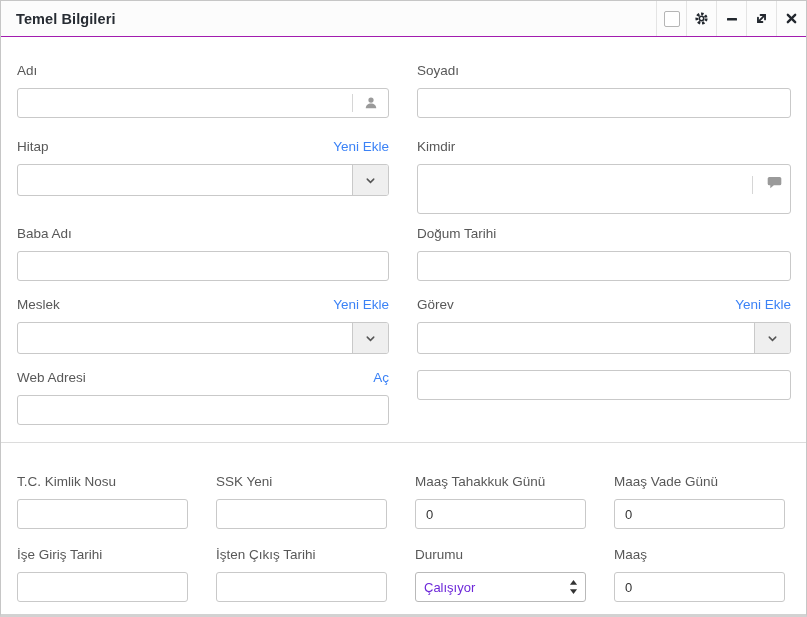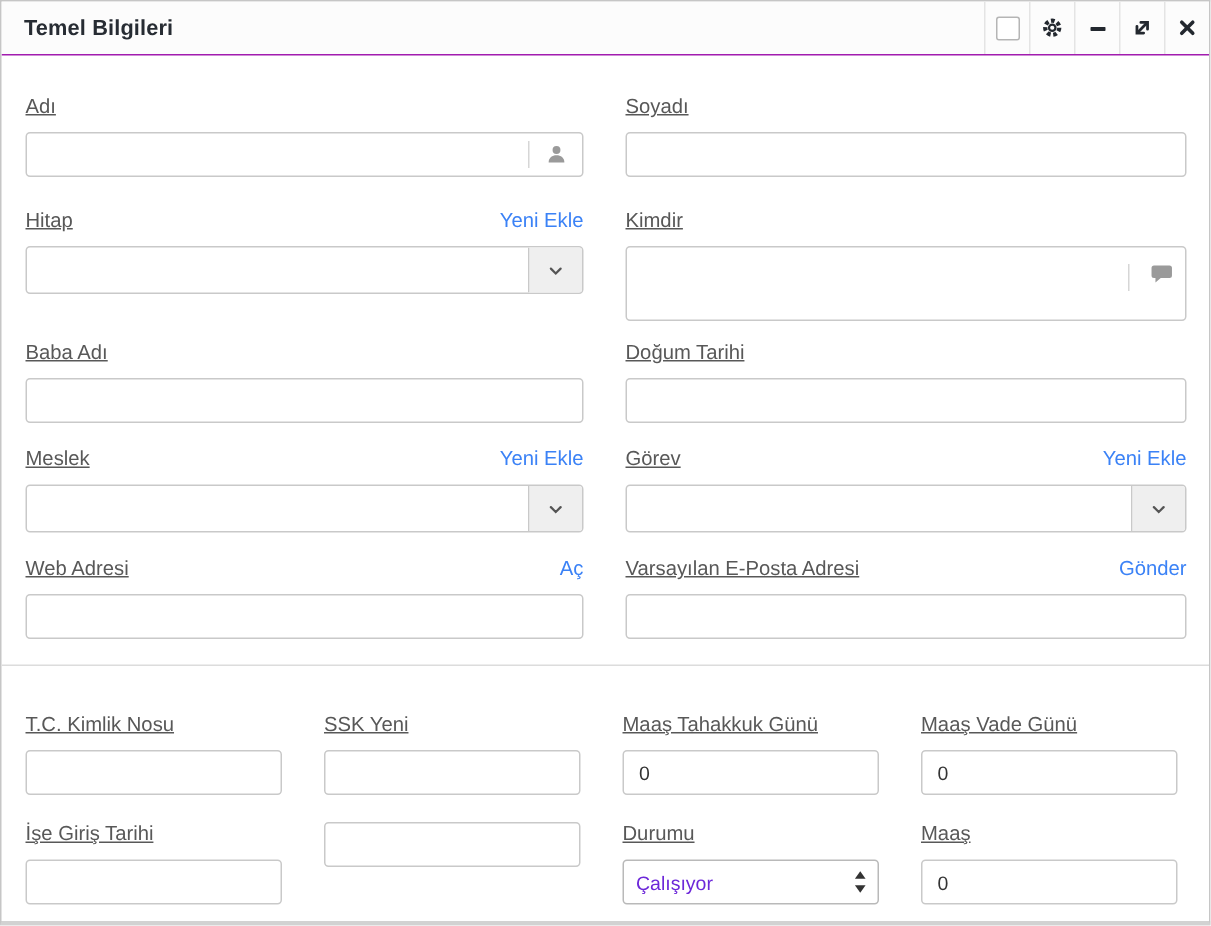--- a/index.html
+++ b/index.html
@@ -30,21 +30,21 @@
   .body{ padding:26px 17px 0 16px; }
   .grid2{ display:grid; grid-template-columns:372px 374px; column-gap:28px; }
   .grid4{ display:grid; grid-template-columns:repeat(4,171px); column-gap:28px; }
   .mb-r1{ margin-bottom:21px; }
   .mb-r2{ margin-bottom:8px; }
   .mb-r3{ margin-bottom:16px; }
   .mb-r4{ margin-bottom:16px; }
   .mb-b{ margin-bottom:18px; }
 
   .lblrow{ display:flex; justify-content:space-between; align-items:baseline; margin-bottom:8px; min-height:17px;}
-  .lbl{ font-size:13.5px; color:#585858;text-decoration:underline; }
+  .lbl{ font-size:13.5px; color:#585858; }
   .lnk{ font-size:13.5px; color:#3b82f6; text-decoration:none; cursor:pointer; }
 
   .inp{
     width:100%; height:30px; border:1px solid #c9c9c9; border-radius:3px;
     font-size:13px; color:#333; padding:0 10px; background:#fff; outline:none;
     font-family:"Liberation Sans", sans-serif;
   }
   .inp-wrap{ position:relative; }
   .inp-icon{
     position:absolute; right:0; top:0; height:30px; width:36px;
@@ -233,24 +233,20 @@
 
     <div class="grid2">
       <div>
         <div class="lblrow">
           <span class="lbl">Web Adresi</span>
           <a class="lnk">Aç</a>
         </div>
         <input class="inp" value="" style="">
       </div>
       <div>
-        <div class="lblrow">
-          <span class="lbl">Varsayılan E-Posta Adresi</span>
-          <a class="lnk">Gönder</a>
-        </div>
         <input class="inp" value="" style="">
       </div>
     </div>
 
     <div class="divider"></div>
 
     <div class="bottom">
       <div class="grid4 mb-b">
         <div>
           <div class="lblrow">
@@ -279,20 +275,23 @@
       </div>
 
       <div class="grid4">
         <div>
           <div class="lblrow">
               <span class="lbl">İşe Giriş Tarihi</span>
             </div>
           <input class="inp" value="" style="">
         </div>
         <div>
+          <div class="lblrow">
+              <span class="lbl">İşten Çıkış Tarihi</span>
+            </div>
           <input class="inp" value="" style="">
         </div>
         <div>
           <div class="lblrow">
               <span class="lbl">Durumu</span>
             </div>
           <div class="nsel">
             <select>
               <option>Çalışıyor</option>
             </select>

